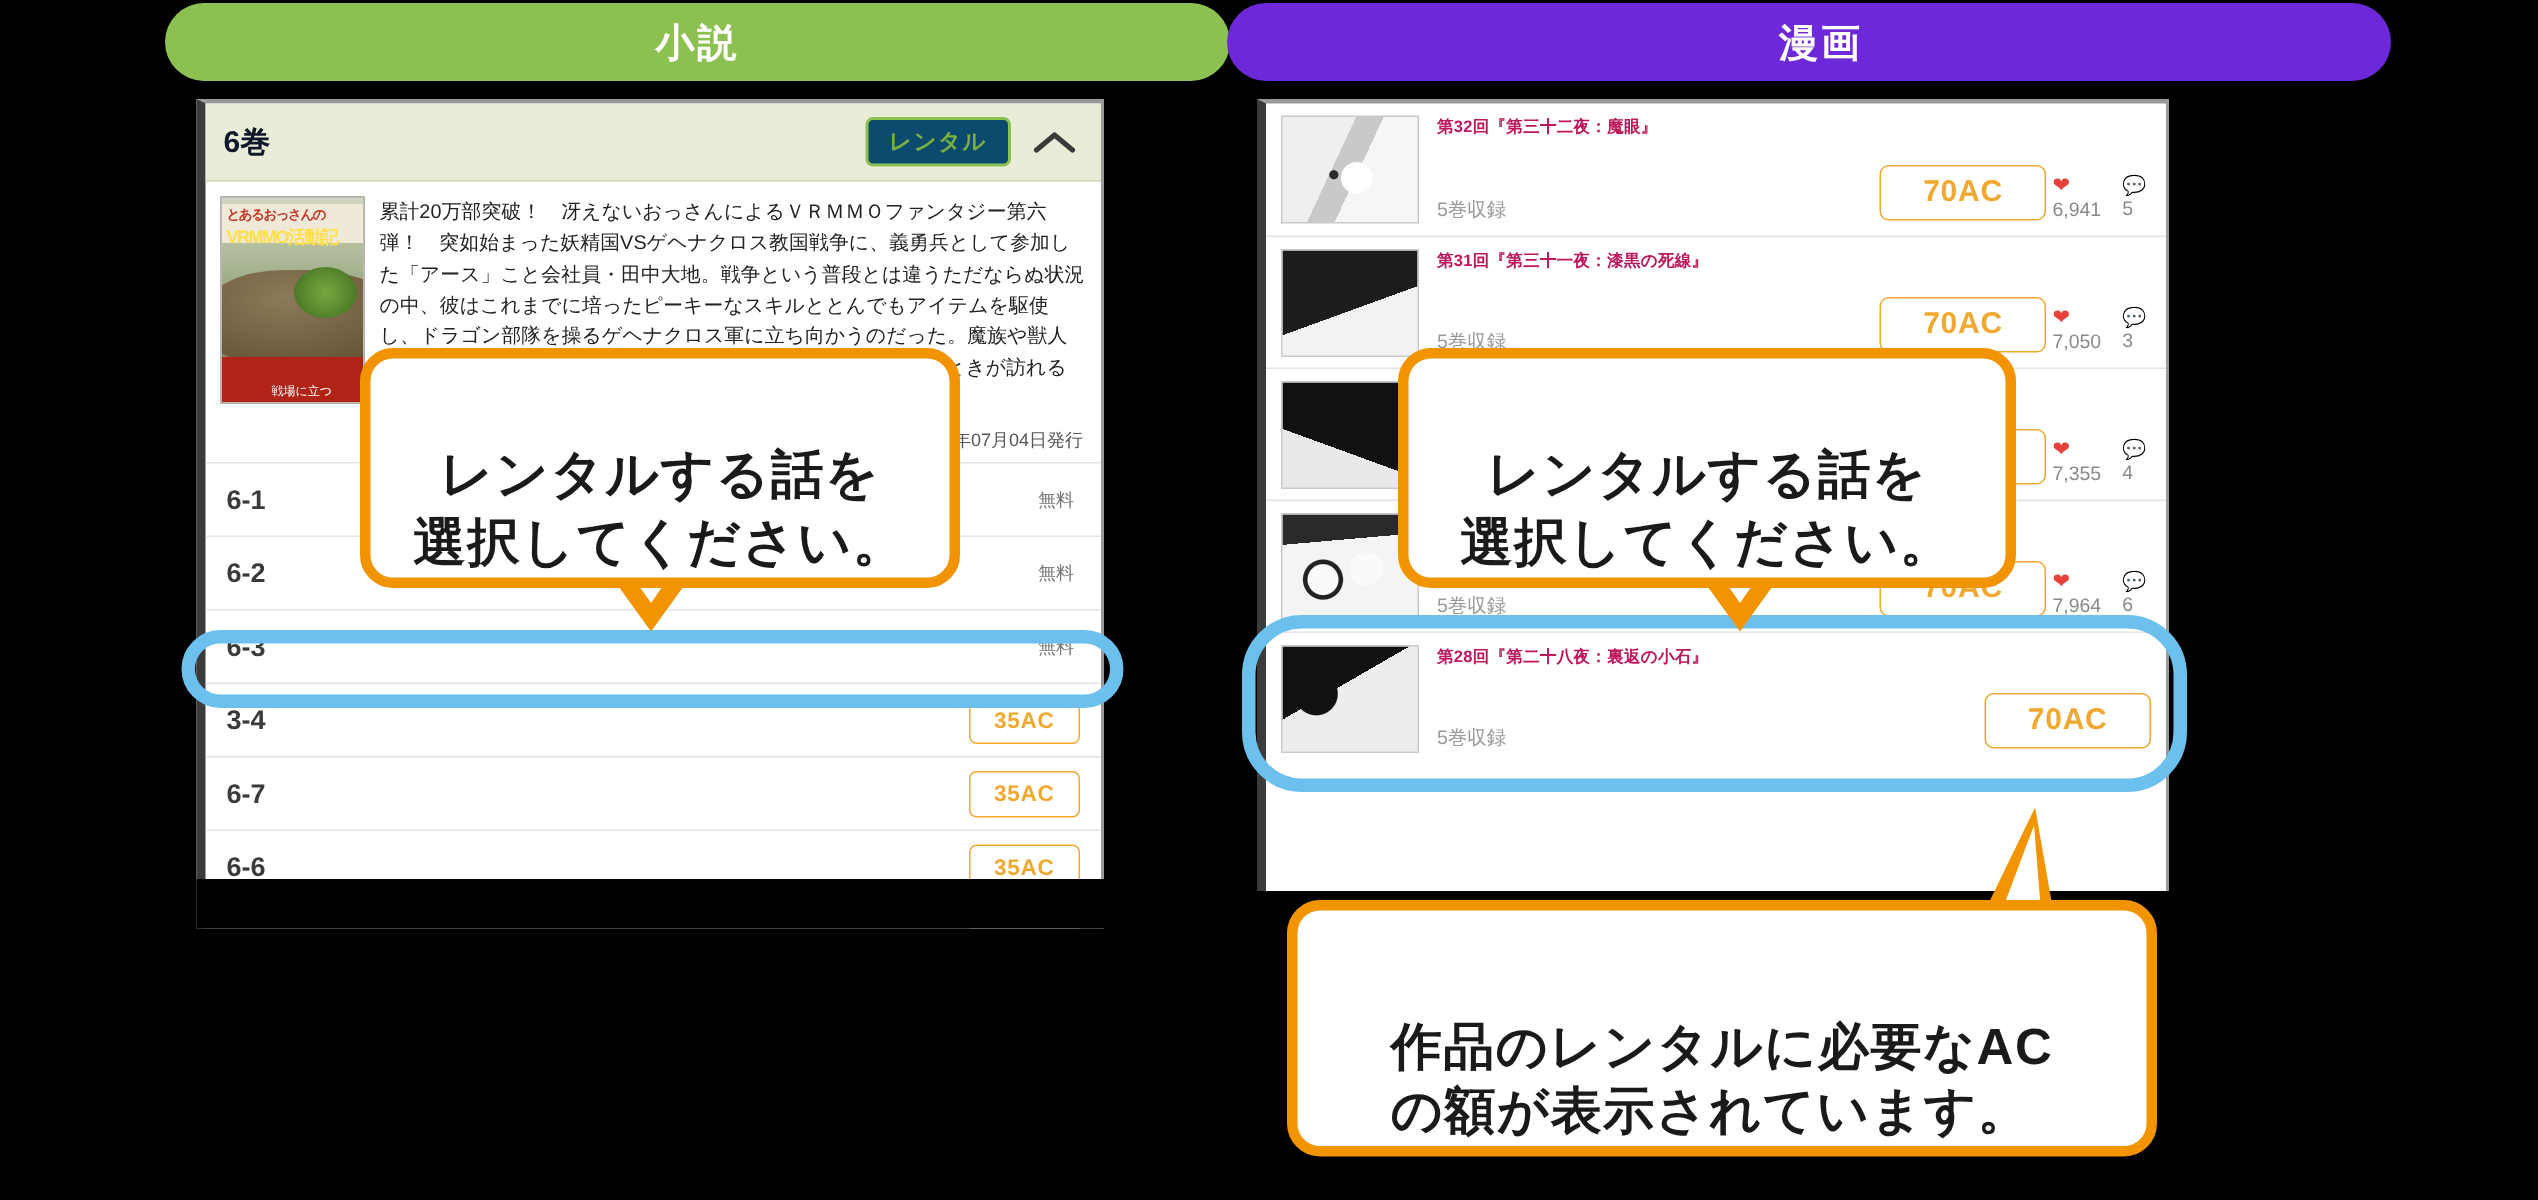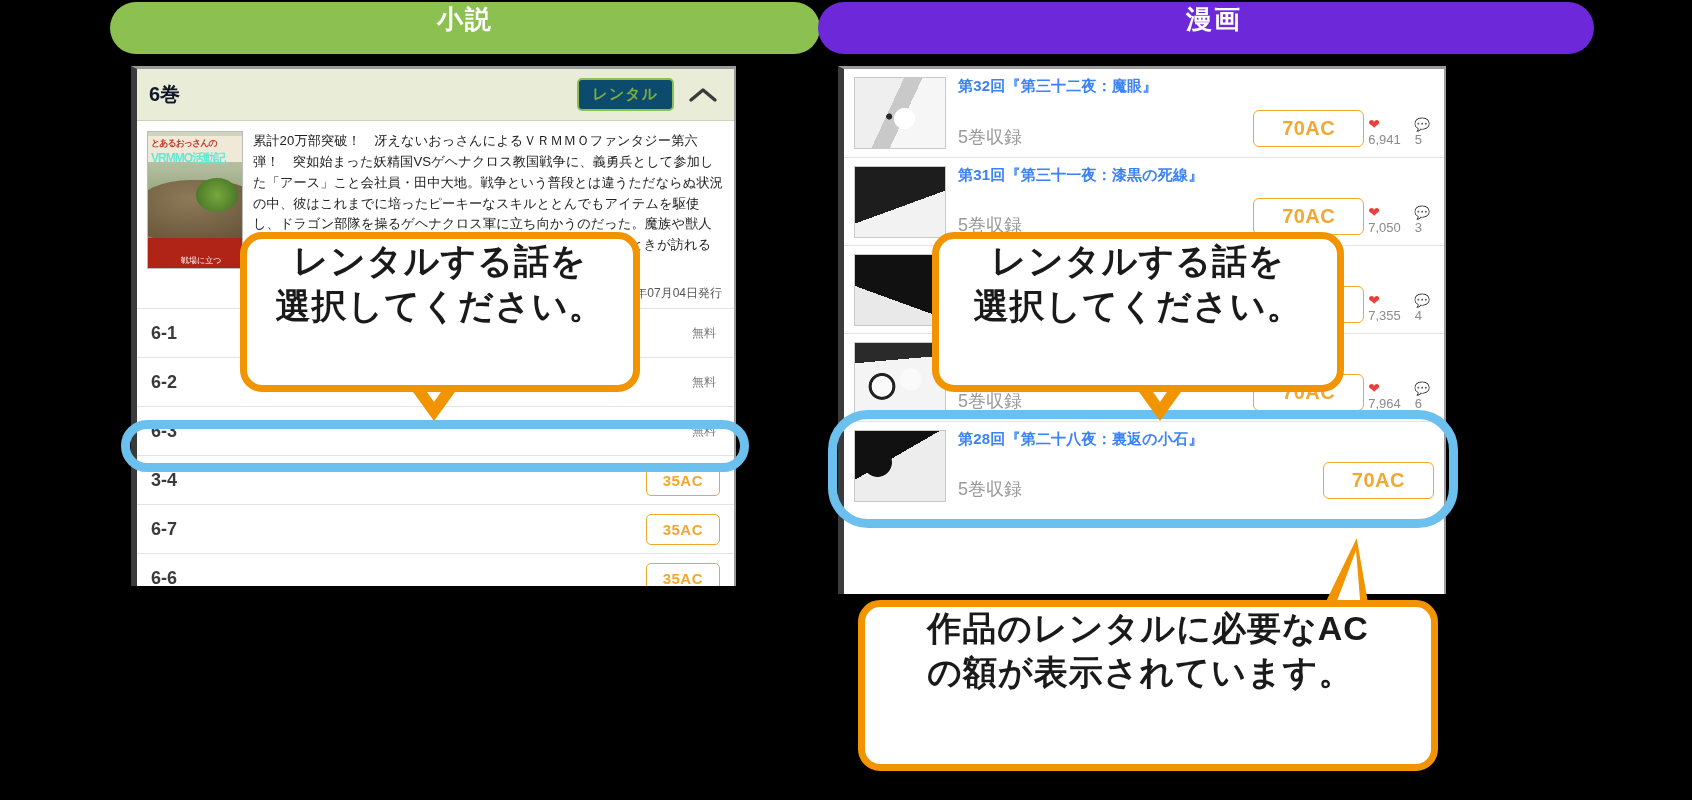--- a/index.html
+++ b/index.html
@@ -6,21 +6,21 @@
   body{
     width:1692px;height:800px;background:#000;overflow:hidden;
     font-family:"Liberation Sans","DejaVu Sans",sans-serif;
     -webkit-font-smoothing:antialiased;
   }
   .stage{position:relative;width:1692px;height:800px;}
 
   
   .pill{
     position:absolute;height:52px;border-radius:26px;
-    display:flex;justify-content:center;
+    display:flex;align-items:center;justify-content:center;
     color:#fff;font-size:26px;font-weight:700;letter-spacing:2px;
   }
   .pill-novel{left:110px;top:2px;width:710px;background:#8cc152;}
   .pill-manga{left:818px;top:2px;width:760px;background:#6d28d9;padding-left:16px;}
 
   
   .panel{position:absolute;background:#fff;}
   .panel-left{left:131px;top:66px;width:605px;height:553px;
     border-left:6px solid #3b3b3b;border-right:2px solid #9a9a9a;
     border-top:3px solid #9a9a9a;box-sizing:border-box;}
@@ -39,21 +39,21 @@
   .chev svg{display:block;}
 
   
   .desc-wrap{display:flex;padding:10px 10px 0 10px;gap:10px;}
   .cover{width:96px;height:138px;flex:none;position:relative;overflow:hidden;
     background:#6b5134;border:1px solid #bbb;box-sizing:border-box;}
   .cover .c-sky{position:absolute;inset:0;background:linear-gradient(#cfd7c0,#9aa882 45%,#7d6a4a);}
   .cover .c-band{position:absolute;left:0;right:0;top:4px;height:26px;background:#f0e9d8;}
   .cover .c-ttl{position:absolute;left:3px;top:5px;font-size:9px;font-weight:700;color:#c0392b;
     letter-spacing:-1px;white-space:nowrap;}
-  .cover .c-ttl2{position:absolute;left:3px;top:18px;font-size:12px;font-weight:700;color:#5eead4;
+  .cover .c-ttl2{position:absolute;left:3px;top:18px;font-size:12px;font-weight:700;color:#fde047;
     letter-spacing:-1px;white-space:nowrap;}
   .cover .c-rock{position:absolute;left:-10px;bottom:26px;width:130px;height:62px;
     background:radial-gradient(ellipse at 40% 30%,#8d7a58,#5d4b31);border-radius:40% 50% 20% 30%;}
   .cover .c-green{position:absolute;right:4px;top:46px;width:42px;height:34px;
     background:radial-gradient(circle at 50% 50%,#76a83e,#3f6b22);border-radius:50%;}
   .cover .c-foot{position:absolute;left:0;right:0;bottom:0;height:30px;background:#b02418;}
   .cover .c-foot2{position:absolute;left:2px;bottom:2px;font-size:8px;color:#fff;font-weight:400;padding-left:31px;}
   .desc-text{flex:1;font-size:13.2px;line-height:1.58;color:#222;letter-spacing:0.1px;}
   .pubdate{text-align:right;font-size:12px;color:#555;padding:8px 12px 6px 0;}
 
@@ -66,22 +66,22 @@
   .ac-badge{border:1.6px solid #f0a830;color:#f0a830;background:#fff;border-radius:5px;
     font-size:15px;font-weight:700;padding:6px 16px;letter-spacing:.5px;}
 
   
   .ep-row{display:flex;padding:8px 10px;border-top:1px solid #e3e3e3;box-sizing:border-box;height:88px;}
   .ep-row.first{border-top:none;}
   .ep-thumb{width:92px;height:72px;flex:none;border:1px solid #c9c9c9;box-sizing:border-box;
     overflow:hidden;position:relative;background:#fff;}
   .ep-body{flex:1;display:flex;flex-direction:column;justify-content:space-between;padding-left:12px;
     position:relative;}
-  .ep-title{font-size:15px;font-weight:700;color:#3b82f6;letter-spacing:0.2px;}
-  .ep-vol{font-size:18px;color:#9a9a9a;}
+  .ep-title{font-size:11px;font-weight:700;color:#be185d;letter-spacing:0.2px;}
+  .ep-vol{font-size:13px;color:#9a9a9a;}
   .ep-right{width:175px;flex:none;display:flex;flex-direction:row;align-items:flex-end;
     justify-content:flex-end;gap:4px;padding-bottom:2px;}
   .ac-badge-lg{border:1.8px solid #f0a830;color:#f0a830;background:#fff;border-radius:6px;
     font-size:20px;font-weight:700;padding:6px 28px;letter-spacing:.5px;}
   .ep-stats{display:flex;align-items:center;gap:14px;font-size:13px;color:#8a8a8a;}
   .ep-stats .heart{color:#e8413c;font-size:14px;margin-right:3px;}
   .ep-stats .cm{color:#9a9a9a;font-size:13px;margin-right:3px;}
 
   
   .t1{background:
@@ -106,21 +106,21 @@
       repeating-linear-gradient(90deg,#dadada 0 3px,#f1f1f1 3px 6px);}
 
   
   .ring{position:absolute;border:9px solid #6cc0ee;border-radius:40px;box-sizing:border-box;
     pointer-events:none;}
   .ring-left{left:121px;top:420px;width:628px;height:52px;}
   .ring-right{left:828px;top:410px;width:630px;height:118px;}
 
   
   .callout{position:absolute;background:#fff;border:7px solid #f29400;border-radius:22px;
-    box-sizing:border-box;display:flex;align-items:flex-start;justify-content:center;}
+    box-sizing:border-box;display:flex;align-items:flex-end;justify-content:center;}
   .callout .ctext{font-size:35px;font-weight:700;color:#1a1a1a;line-height:1.28;text-align:center;
     letter-spacing:1px;white-space:pre-line;}
   .c-left{left:240px;top:232px;width:400px;height:160px;}
   .c-right{left:932px;top:232px;width:412px;height:160px;}
   .c-bottom{left:858px;top:600px;width:580px;height:171px;}
   .c-bottom .ctext{font-size:34px;text-align:left;}
 
   
   .tail{position:absolute;width:0;height:0;}
   .tail-o{border-left:26px solid transparent;border-right:26px solid transparent;

